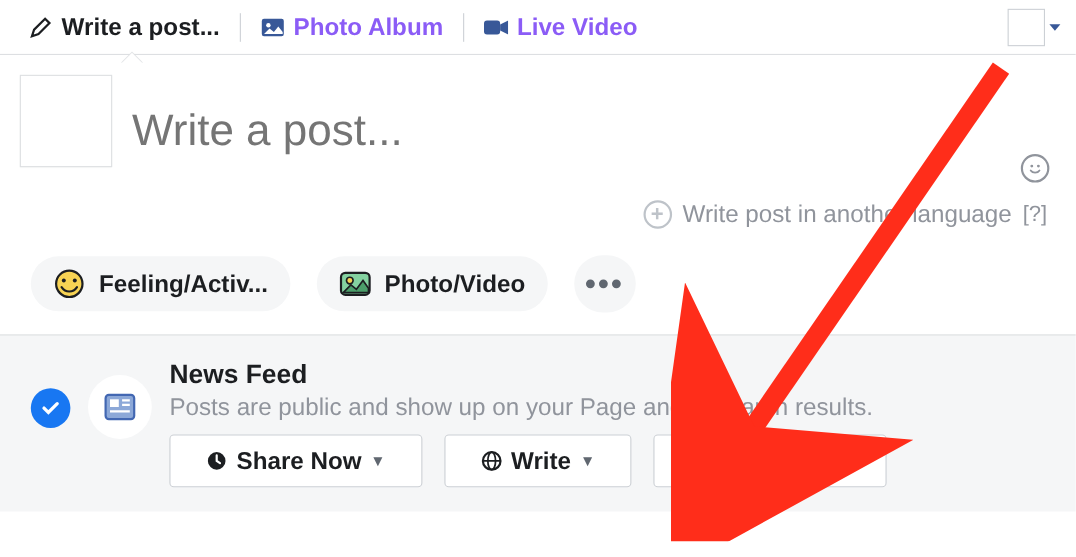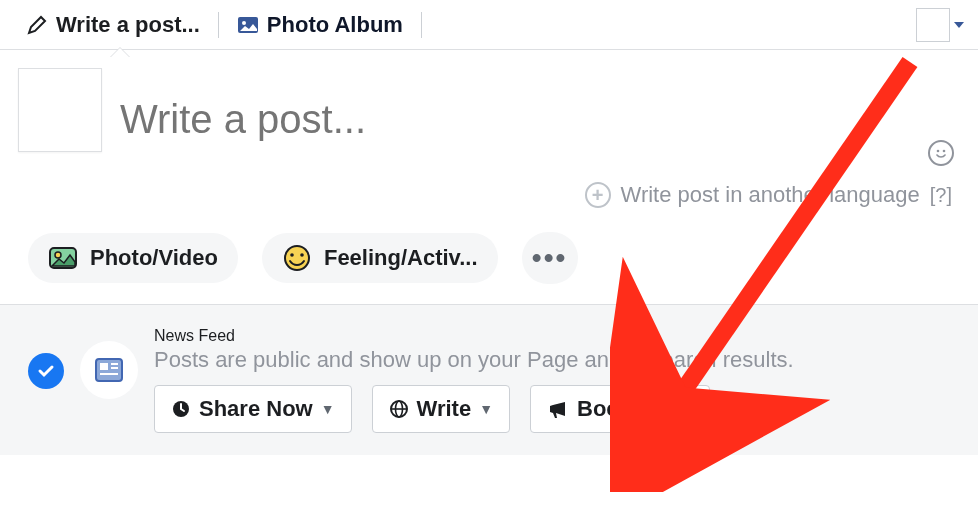--- a/index.html
+++ b/index.html
@@ -1,18 +1,18 @@
 <!DOCTYPE html>
 <html><head>
 <meta charset="utf-8">
 <style>
 *{box-sizing:border-box;margin:0;padding:0;font-family:Helvetica,Arial,sans-serif}
 body{width:978px;height:506px;background:#fff;position:relative;overflow:hidden}
 .tabs{display:flex;align-items:center;height:50px;border-bottom:1px solid #dddfe2;padding:0 12px}
-.tab{display:flex;align-items:center;gap:8px;padding:10px 14px;font-size:22px;font-weight:700;color:#0f172a;cursor:pointer}
+.tab{display:flex;align-items:center;gap:8px;padding:10px 14px;font-size:22px;font-weight:700;color:#8b5cf6;cursor:pointer}
 .tab.active{color:#1c1e21}
 .divider{width:1px;height:26px;background:#ccd0d5;margin:0 4px}
 .tab-icon{width:22px;height:22px;display:flex;align-items:center;justify-content:center}
 .acct{margin-left:auto;display:flex;align-items:center;gap:2px}
 .acct-box{width:34px;height:34px;border:1px solid #ccd0d5;background:#fff}
 .caret{color:#385898}
 .pointer{position:absolute;left:110px;top:48px;width:0;height:0;border-left:10px solid transparent;border-right:10px solid transparent;border-bottom:10px solid #fff;filter:drop-shadow(0 -1px 0 #dddfe2)}
 .compose{display:flex;padding:18px 24px 8px 18px;gap:18px;position:relative}
 .avatar{width:84px;height:84px;background:#fff;border:1px solid #dddfe2;box-shadow:0 1px 2px rgba(0,0,0,.05)}
 .compose-input{flex:1;font-size:40px;color:#90949c;border:none;outline:none;padding-top:18px;background:transparent}
@@ -21,24 +21,24 @@
 .plus{width:26px;height:26px;border:2px solid #bec3c9;border-radius:50%;display:flex;align-items:center;justify-content:center;color:#bec3c9;font-size:20px;font-weight:700}
 .help{color:#90949c;font-size:20px}
 .chips{display:flex;gap:24px;align-items:center;padding:8px 28px 20px}
 .chip{display:flex;align-items:center;gap:12px;background:#f5f6f7;border-radius:26px;padding:10px 20px;font-size:22px;font-weight:700;color:#1c1e21;cursor:pointer}
 .chip-icon{width:30px;height:30px;display:flex;align-items:center;justify-content:center}
 .more{width:56px;height:52px;display:flex;align-items:center;justify-content:center;background:#f5f6f7;border-radius:26px;color:#606770;font-size:28px;font-weight:700;letter-spacing:2px;cursor:pointer}
 .feed{background:#f5f6f7;border-top:1px solid #dddfe2;padding:22px 28px;display:flex;gap:16px;align-items:flex-start}
 .check{width:36px;height:36px;background:#1877f2;border-radius:50%;display:flex;align-items:center;justify-content:center;color:#fff;margin-top:26px}
 .feed-icon{width:58px;height:58px;background:#fff;border-radius:50%;display:flex;align-items:center;justify-content:center;margin-top:14px}
 .feed-body{flex:1}
-.feed-title{font-size:16px;font-weight:400;color:#1c1e21;margin-bottom:2px}
+.feed-title{font-size:24px;font-weight:700;color:#1c1e21;margin-bottom:2px}
 .feed-desc{font-size:22px;color:#90949c;margin-bottom:12px}
 .btn-row{display:flex;gap:20px}
-.btn{display:flex;align-items:center;gap:8px;background:#fff;border:1px solid #ccd0d5;border-radius:4px;padding:10px 16px;font-size:22px;font-weight:700;color:#1c1e21;cursor:pointer}
+.btn{display:flex;align-items:center;gap:8px;background:#fff;border:1px solid #ccd0d5;border-radius:4px;padding:10px 32px;font-size:22px;font-weight:700;color:#1c1e21;cursor:pointer}
 .btn-caret{color:#606770;font-size:14px}
 .arrow{position:absolute;pointer-events:none;top:52px;left:610px}
 svg{display:block}
 </style>
 </head>
 <body>
 
 <div class="tabs">
   <div class="tab active">
     <span class="tab-icon">
@@ -53,20 +53,29 @@
     <span class="tab-icon">
         <svg width="22" height="22" viewBox="0 0 22 22">
           <rect x="1" y="3" width="20" height="16" rx="2" fill="#385898"></rect>
           <circle cx="7" cy="9" r="2" fill="#fff"></circle>
           <path d="M3 17l5-5 4 3 4-5 4 5v2H3z" fill="#fff"></path>
         </svg>
       </span>
     <span>Photo Album</span>
   </div>
   <div class="divider"></div>
+  <div class="tab">
+    <span class="tab-icon">
+        <svg width="24" height="18" viewBox="0 0 24 18">
+          <rect x="0" y="2" width="16" height="14" rx="3" fill="#385898"></rect>
+          <path d="M16 6l8-4v14l-8-4z" fill="#385898"></path>
+        </svg>
+      </span>
+    <span>Live Video</span>
+  </div>
   <div class="acct">
     <div class="acct-box"></div>
     <span class="caret">
         <svg width="14" height="14" viewBox="0 0 14 14">
           <path d="M2 4l5 6 5-6z" fill="#385898"></path>
         </svg>
       </span>
   </div>
 </div>
 <div class="pointer"></div>
@@ -86,37 +95,37 @@
 <div class="lang-row">
   <div class="plus">+</div>
   <span>Write post in another language</span>
   <span class="help">[?]</span>
 </div>
 
 <div class="chips">
   <div class="chip">
     <span class="chip-icon">
         <svg width="30" height="30" viewBox="0 0 30 30">
-          <rect x="2" y="5" width="26" height="20" rx="4" fill="#84d2a0" stroke="#1c1e21" stroke-width="2"></rect>
-          <circle cx="10" cy="12" r="3" fill="#f7d354" stroke="#1c1e21" stroke-width="1.5"></circle>
-          <path d="M4 23l7-7 5 4 6-8 5 7v4H4z" fill="#4b9e6a" stroke="#1c1e21" stroke-width="1.5"></path>
-        </svg>
-      </span>
-    <span>Photo/Video</span>
-  </div>
-  <div class="chip">
-    <span class="chip-icon">
-        <svg width="30" height="30" viewBox="0 0 30 30">
           <circle cx="15" cy="15" r="12" fill="#f7d354" stroke="#1c1e21" stroke-width="2"></circle>
           <circle cx="10" cy="12" r="1.8" fill="#1c1e21"></circle>
           <circle cx="20" cy="12" r="1.8" fill="#1c1e21"></circle>
           <path d="M8 18c2 3 5 4 7 4s5-1 7-4" fill="none" stroke="#1c1e21" stroke-width="2" stroke-linecap="round"></path>
         </svg>
       </span>
     <span>Feeling/Activ...</span>
+  </div>
+  <div class="chip">
+    <span class="chip-icon">
+        <svg width="30" height="30" viewBox="0 0 30 30">
+          <rect x="2" y="5" width="26" height="20" rx="4" fill="#84d2a0" stroke="#1c1e21" stroke-width="2"></rect>
+          <circle cx="10" cy="12" r="3" fill="#f7d354" stroke="#1c1e21" stroke-width="1.5"></circle>
+          <path d="M4 23l7-7 5 4 6-8 5 7v4H4z" fill="#4b9e6a" stroke="#1c1e21" stroke-width="1.5"></path>
+        </svg>
+      </span>
+    <span>Photo/Video</span>
   </div>
   <div class="more">•••</div>
 </div>
 
 <div class="feed">
   <div class="check">
     <svg width="20" height="20" viewBox="0 0 20 20">
         <path d="M4 10l4 4 8-8" fill="none" stroke="#fff" stroke-width="3" stroke-linecap="round"></path>
       </svg>
   </div>

